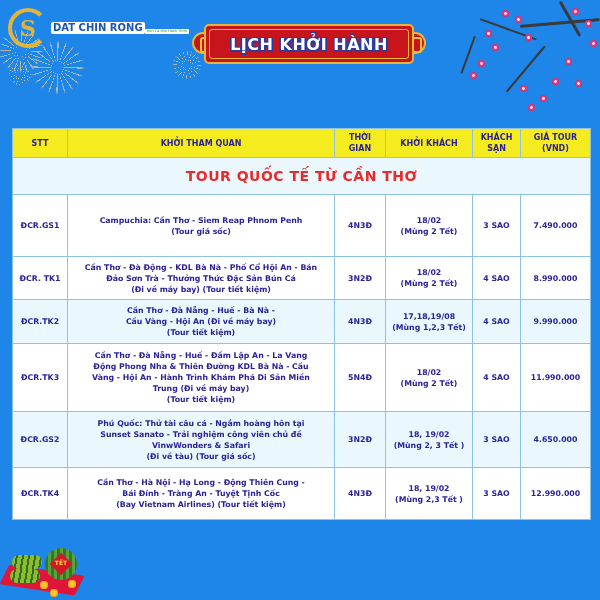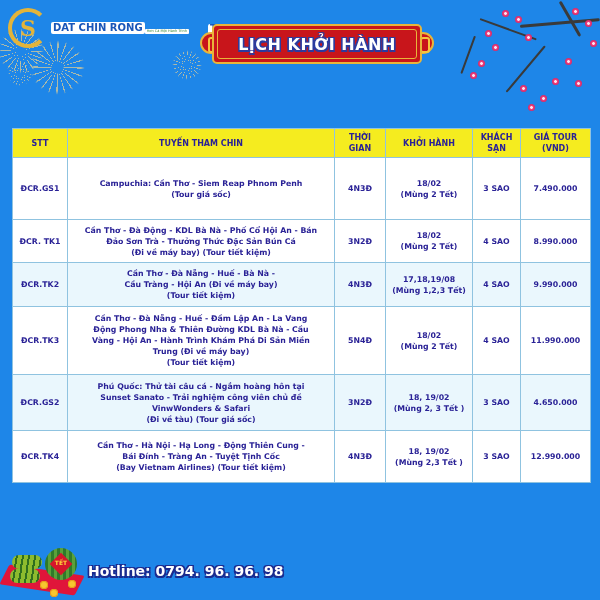--- a/index.html
+++ b/index.html
@@ -25,21 +25,21 @@
     border: 4px solid #e3b43a; border-right-color: transparent;
     display: flex; align-items: center; justify-content: center;
     color: #e3b43a; font-weight: bold; font-size: 22px; font-family: "DejaVu Serif", serif; }
   .logo-text { display: flex; flex-direction: row; line-height: 1; }
   .logo-brand { background: #fff; color: #1a56b8; font-weight: bold; font-size: 10px; padding: 1px 2px; border-radius: 2px; }
   .logo-sub { display: flex; align-items: flex-end; gap: 19px; margin-top: 1px; }
   .logo-slogan { background: #fff; color: #3a8a3a; font-size: 3.5px; padding: 1px 2px; border-radius: 1px; }
   .logo-travel { background: #fff; color: #1a56b8; font-weight: bold; font-size: 10px; padding: 0 2px; border-radius: 2px; }
 
   
-  .banner { position: absolute; left: 212px; top: 24px; width: 210px; height: 40px; }
+  .banner { position: absolute; left: 204px; top: 24px; width: 210px; height: 40px; }
   .banner-knot { position: absolute; top: 8px; width: 22px; height: 22px; border-radius: 50%;
     background: #c8151b; border: 2px solid #e8b53a; }
   .banner-knot.left { left: -12px; } .banner-knot.right { right: -12px; }
   .banner-knot::after { content: ""; position: absolute; left: 6px; top: 3px; width: 6px; height: 12px;
     border: 2px solid #f6c53d; border-radius: 3px; }
   .banner-body { position: absolute; inset: 0; background: #c8151b; border-radius: 5px;
     border: 2px solid #e8b53a; display: flex; align-items: center; justify-content: center; }
   .banner-inner { position: absolute; inset: 3px; border: 1px solid #e8b53a; border-radius: 3px; }
   .banner-text { position: relative; color: #fff; font-weight: bold; font-size: 16px; letter-spacing: 0.5px;
     text-shadow: -1.5px -1.5px 0 #2a3ca0, 1.5px -1.5px 0 #2a3ca0, -1.5px 1.5px 0 #2a3ca0, 1.5px 1.5px 0 #2a3ca0; }
@@ -143,37 +143,40 @@
         <col class="col-stt">
           <col class="col-route">
           <col class="col-dur">
           <col class="col-dep">
           <col class="col-hotel">
           <col class="col-price">
       </colgroup>
       <thead>
         <tr>
           <th>STT</th>
-          <th>TUYẾN THAM CHIN</th>
+          <th>KHỞI THAM QUAN</th>
           <th>
               <span class="route-line">THỜI</span>
               <span class="route-line">GIAN</span>
             </th>
-          <th>KHỞI HÀNH</th>
+          <th>KHỞI KHÁCH</th>
           <th>
               <span class="route-line">KHÁCH</span>
               <span class="route-line">SẠN</span>
             </th>
           <th>
               <span class="route-line">GIÁ TOUR</span>
               <span class="route-line">(VND)</span>
             </th>
         </tr>
       </thead>
       <tbody>
+        <tr class="section">
+          <td colspan="6">TOUR QUỐC TẾ TỪ CẦN THƠ</td>
+        </tr>
         <tr style="height:62px;">
           <td>ĐCR.GS1</td>
           <td>
             <span class="route-line">Campuchia: Cần Thơ - Siem Reap Phnom Penh</span>
             <span class="route-line">(Tour giá sốc)</span>
           </td>
           <td>4N3Đ</td>
           <td>
             <span class="route-line">18/02</span>
             <span class="route-line">(Mùng 2 Tết)</span>
@@ -196,21 +199,21 @@
             <span class="route-line">(Mùng 2 Tết)</span>
           </td>
           <td>4 SAO</td>
           <td>8.990.000</td>
         </tr>
 
         <tr class="alt" style="height:44px;">
           <td>ĐCR.TK2</td>
           <td>
             <span class="route-line">Cần Thơ - Đà Nẵng - Huế - Bà Nà -</span>
-            <span class="route-line">Cầu Tràng - Hội An (Đi về máy bay)</span>
+            <span class="route-line">Cầu Vàng - Hội An (Đi về máy bay)</span>
             <span class="route-line">(Tour tiết kiệm)</span>
           </td>
           <td>4N3Đ</td>
           <td>
             <span class="route-line">17,18,19/08</span>
             <span class="route-line">(Mùng 1,2,3 Tết)</span>
           </td>
           <td>4 SAO</td>
           <td>9.990.000</td>
         </tr>
@@ -274,14 +277,13 @@
     <div class="banh" style="left:12px;top:10px;"></div>
     <div class="banh" style="left:10px;top:24px;"></div>
     <div class="melon"></div>
     <div class="tet-badge"></div>
     <span class="tet-label">TẾT</span>
     <div class="flower" style="left:40px;top:36px;"></div>
     <div class="flower" style="left:50px;top:44px;"></div>
     <div class="flower" style="left:68px;top:35px;"></div>
   </div>
 
-  <div class="hotline">Hotline: 0794. 96. 96. 98</div>
 </div>
 
 </body></html>

